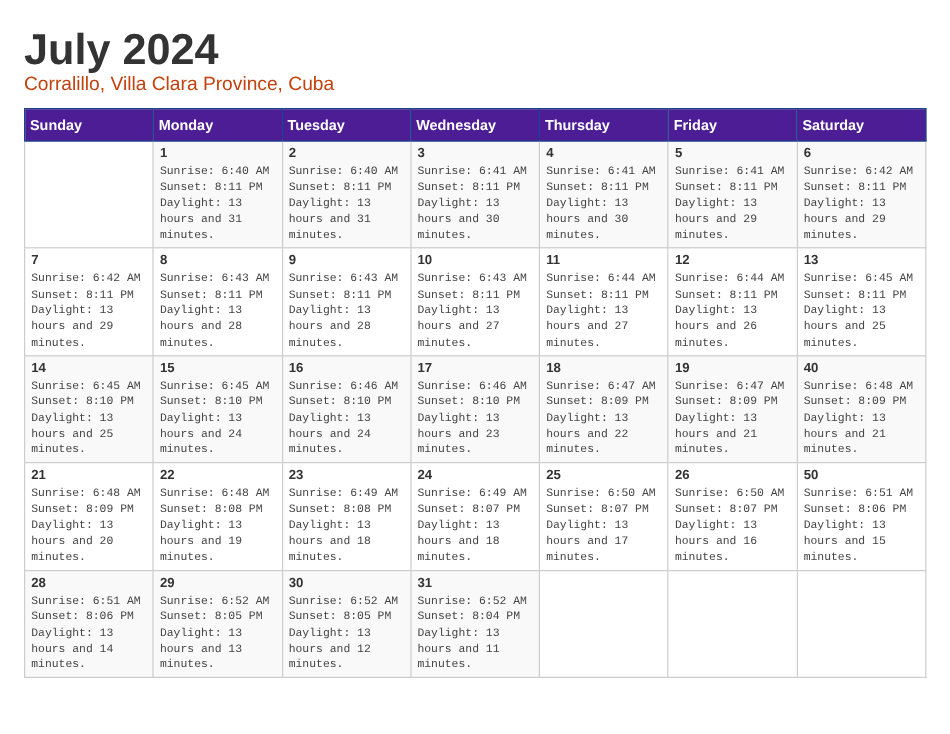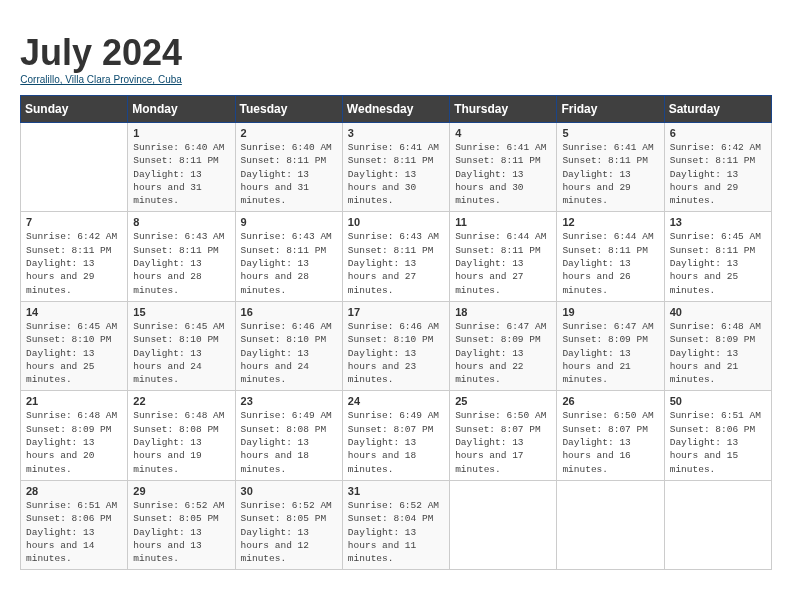--- a/index.html
+++ b/index.html
@@ -28,40 +28,38 @@
       line-height: 1.1;
     }
     .logo-text .general { color: #333; }
     .logo-text .blue { color: #2255aa; }
     .logo-icon {
       width: 30px;
       height: 30px;
       margin-right: 4px;
     }
     .title-block {
-      text-align: center;
-      margin-top: 12px;
+      text-align: left;
     }
     .month-year {
       font-size: 36px;
       font-weight: bold;
       color: #333;
     }
     .location {
-      font-size: 10px;
-      color: #0c4a6e;
-      text-decoration: underline;
+      font-size: 16px;
+      color: #c2410c;
     }
     table {
       width: 100%;
       border-collapse: collapse;
       table-layout: fixed;
     }
     thead tr th {
-      background-color: #404040;
+      background-color: #4c1d95;
       color: #fff;
       font-size: 12px;
       font-weight: bold;
       padding: 6px 4px;
       text-align: left;
       border: 1px solid #1a4488;
     }
     tbody tr td {
       border: 1px solid #ccc;
       vertical-align: top;

